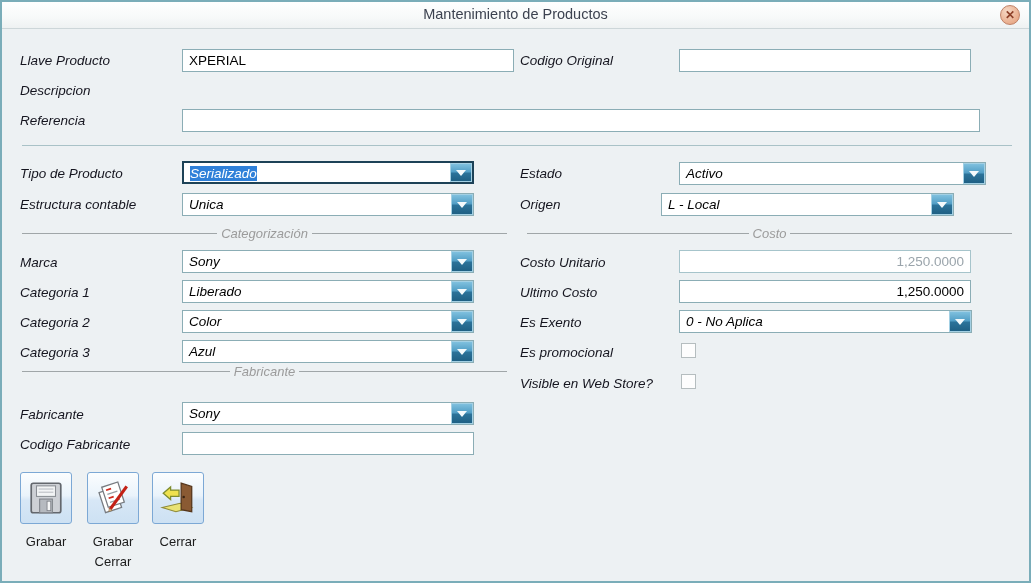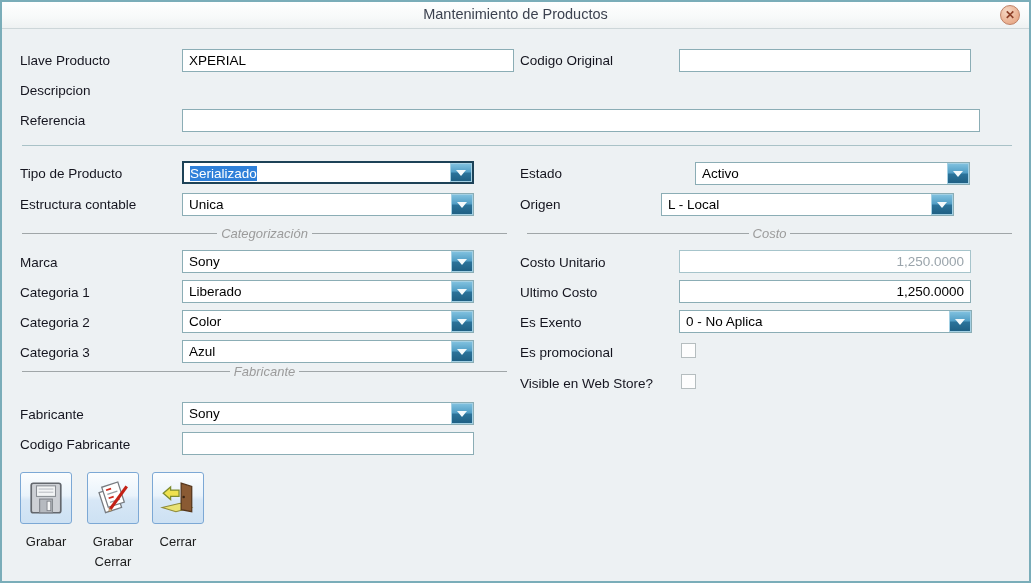--- a/index.html
+++ b/index.html
@@ -17,33 +17,33 @@
     position:absolute; left:0; right:0; top:4px; text-align:center;
     font-size:14.5px; color:#3c4250;
   }
   .closebtn {
     position:absolute; right:9px; top:3px; width:20px; height:20px;
     border-radius:50%; border:1px solid #c08268;
     background:radial-gradient(circle at 35% 30%, #f6d9c6, #e9ad8d 70%, #dd9a7b);
     color:#8d3f28; font-size:12px; font-weight:bold; text-align:center;
     line-height:18px; cursor:pointer;
   }
-  .lbl { position:absolute; font-size:13.5px; color:#15151f; white-space:nowrap; }
+  .lbl { position:absolute; font-size:13.5px; color:#15151f; white-space:nowrap;font-style:italic; }
   .txt {
     position:absolute; height:23px; border:1px solid #8badb5; background:#fff;
     font-family:"Liberation Sans", sans-serif; font-size:13.5px; color:#000;
     padding:0 6px; outline:none;
   }
   .txt.right { text-align:right; }
   .txt.disabled { color:#9aa4ab; border-color:#a6c4cb; }
   .dd {
     position:absolute; height:23px; border:1px solid #8badb5; background:#fff;
     font-size:13.5px; color:#000; cursor:default;
   }
-  .dd .val { position:absolute; left:6px; top:0; line-height:21px; white-space:nowrap; }
+  .dd .val { position:absolute; left:6px; top:0; line-height:21px; white-space:nowrap;font-style:italic; }
   .dd .sel { background:#2f80d9; color:#fff; }
   .dd .ddbtn {
     position:absolute; right:0; top:0; bottom:0; width:22px;
     background:linear-gradient(#7fc0de, #539fc6 45%, #2b7299 55%, #1f6084);
     border:1px solid #a3d0e4; display:flex; align-items:center; justify-content:center;
   }
   .dd.focus { border:2px solid #1d4257; }
   .tri {
     width:0; height:0; border-left:5px solid transparent;
     border-right:5px solid transparent; border-top:6px solid #f4fafc;
@@ -92,21 +92,21 @@
   <div class="hline" style="left:20px; top:143px; width:990px;"></div>
 
   <div class="lbl" style="left:18px; top:164px;">Tipo de Producto</div>
   <div class="dd focus" style="left:180px; top:159px; width:292px;">
     <span class="val"><span class="sel">Serializado</span></span>
     <span class="ddbtn">
         <span class="tri"></span>
       </span>
   </div>
   <div class="lbl" style="left:518px; top:164px;">Estado</div>
-  <div class="dd" style="left:677px; top:160px; width:275px;margin-left:16px;">
+  <div class="dd" style="left:677px; top:160px; width:307px;">
     <span class="val">Activo</span>
     <span class="ddbtn">
         <span class="tri"></span>
       </span>
   </div>
 
   <div class="lbl" style="left:18px; top:195px;">Estructura contable</div>
   <div class="dd" style="left:180px; top:191px; width:292px;">
     <span class="val">Unica</span>
     <span class="ddbtn">

